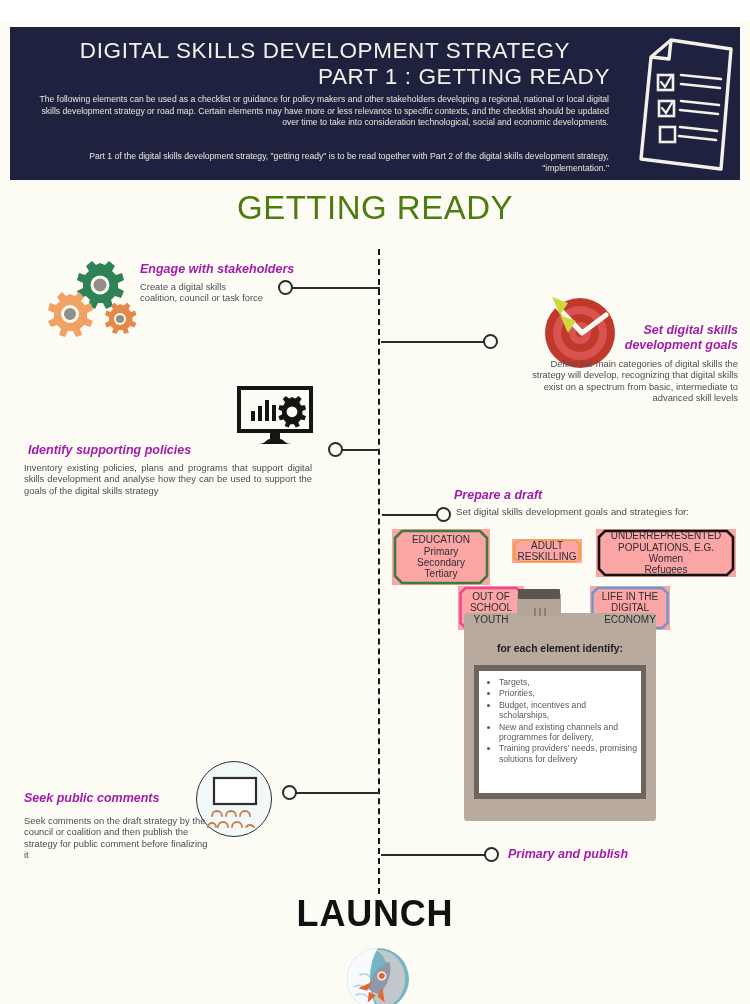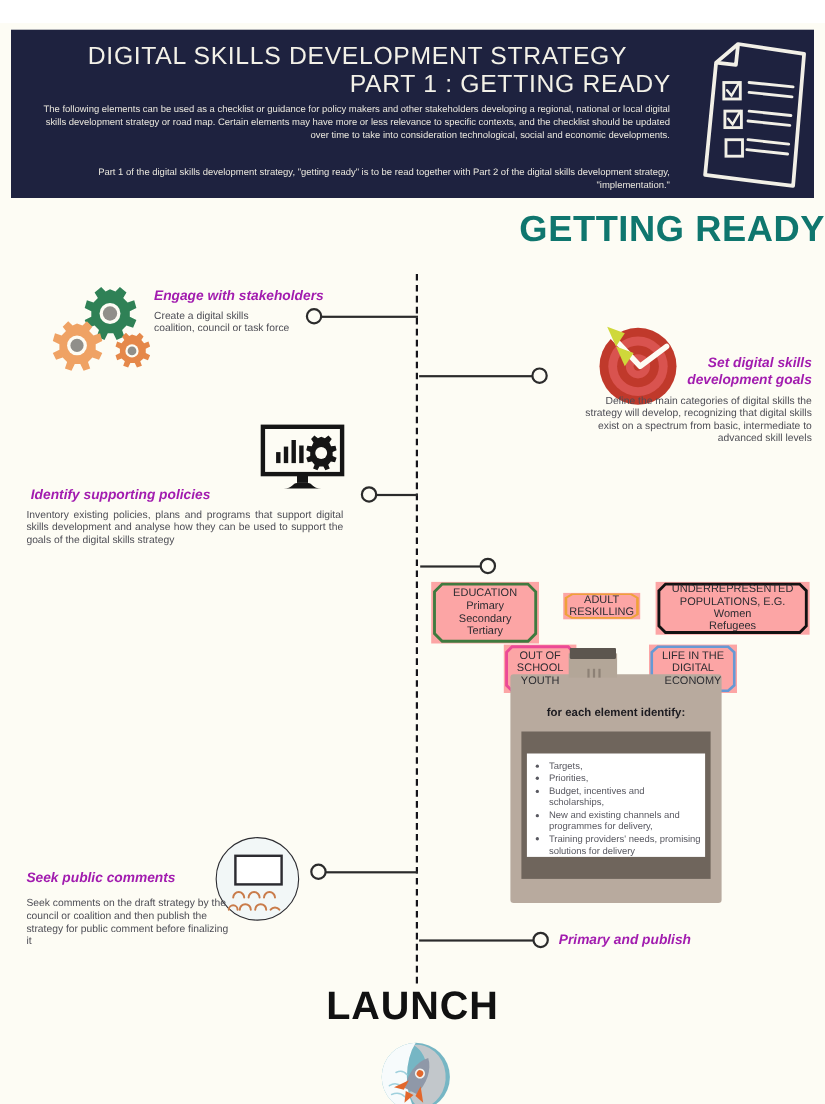--- a/index.html
+++ b/index.html
@@ -60,25 +60,25 @@
     width: 118px;
     height: 140px;
   }
 
   
   .main-title {
     position: absolute;
     left: 0;
     top: 168px;
     width: 750px;
-    text-align: right;
+    text-align: center;
     font-size: 33px;
-    font-weight: bold;
+    font-weight: normal;
     letter-spacing: 0.5px;
-    color: #0f766e;
+    color: #4d7c0f;
   }
   .launch-title {
     position: absolute;
     left: 0;
     top: 872px;
     width: 750px;
     text-align: center;
     font-size: 36px;
     font-weight: bold;
     letter-spacing: 0.8px;
@@ -203,21 +203,21 @@
     font-weight: bold;
     color: #1c1b20;
   }
   .screen-frame {
     position: absolute;
     left: 474px;
     top: 644px;
     width: 172px;
     height: 134px;
     background: #6f655c;
-    padding: 20px 5px;
+    padding: 6px 5px;
     box-sizing: border-box;
   }
   .screen-inner {
     width: 100%;
     height: 100%;
     background: #ffffff;
     box-sizing: border-box;
     padding: 6px 4px 4px 6px;
   }
   .screen-inner ul {
@@ -348,20 +348,22 @@
     </g>
     <rect x="34" y="46" width="10" height="8" fill="#151515"></rect>
     <path d="M22 59 C30 59 30 54 34 54 L44 54 C48 54 48 59 56 59 Z" fill="#151515"></path>
   </svg>
 
   <div class="item-head" style="left:28px; top:422px; width:300px;">Identify supporting policies</div>
   <div class="item-body" style="left:24px; top:441px; width:288px; text-align:justify;">Inventory existing policies, plans and programs that support digital skills development and analyse how they can be used to support the goals of the digital skills strategy</div>
   <div class="connector" style="left:342px; top:428px; width:38px;"></div>
   <div class="node-dot" style="left:328px; top:421px;"></div>
 
+  <div class="item-head" style="left:454px; top:467px; width:280px;">Prepare a draft</div>
+  <div class="item-body" style="left:456px; top:485px; width:290px; font-size:9.8px;">Set digital skills development goals  and strategies for:</div>
   <div class="connector" style="left:382px; top:493px; width:56px;"></div>
   <div class="node-dot" style="left:436px; top:486px;"></div>
 
   <div class="cat-box" style="left:392px; top:508px; width:98px; height:56px;">
     <svg class="frame" viewBox="0 0 98 56" preserveAspectRatio="none">
       <path d="M3,9 L10,2 L88,2 L95,9 L95,47 L88,54 L10,54 L3,47 Z" fill="none" stroke="#3f7a3f" stroke-width="2.6"></path>
     </svg>
     <div class="txt">
       <div>EDUCATION</div>
       <div>Primary</div>

